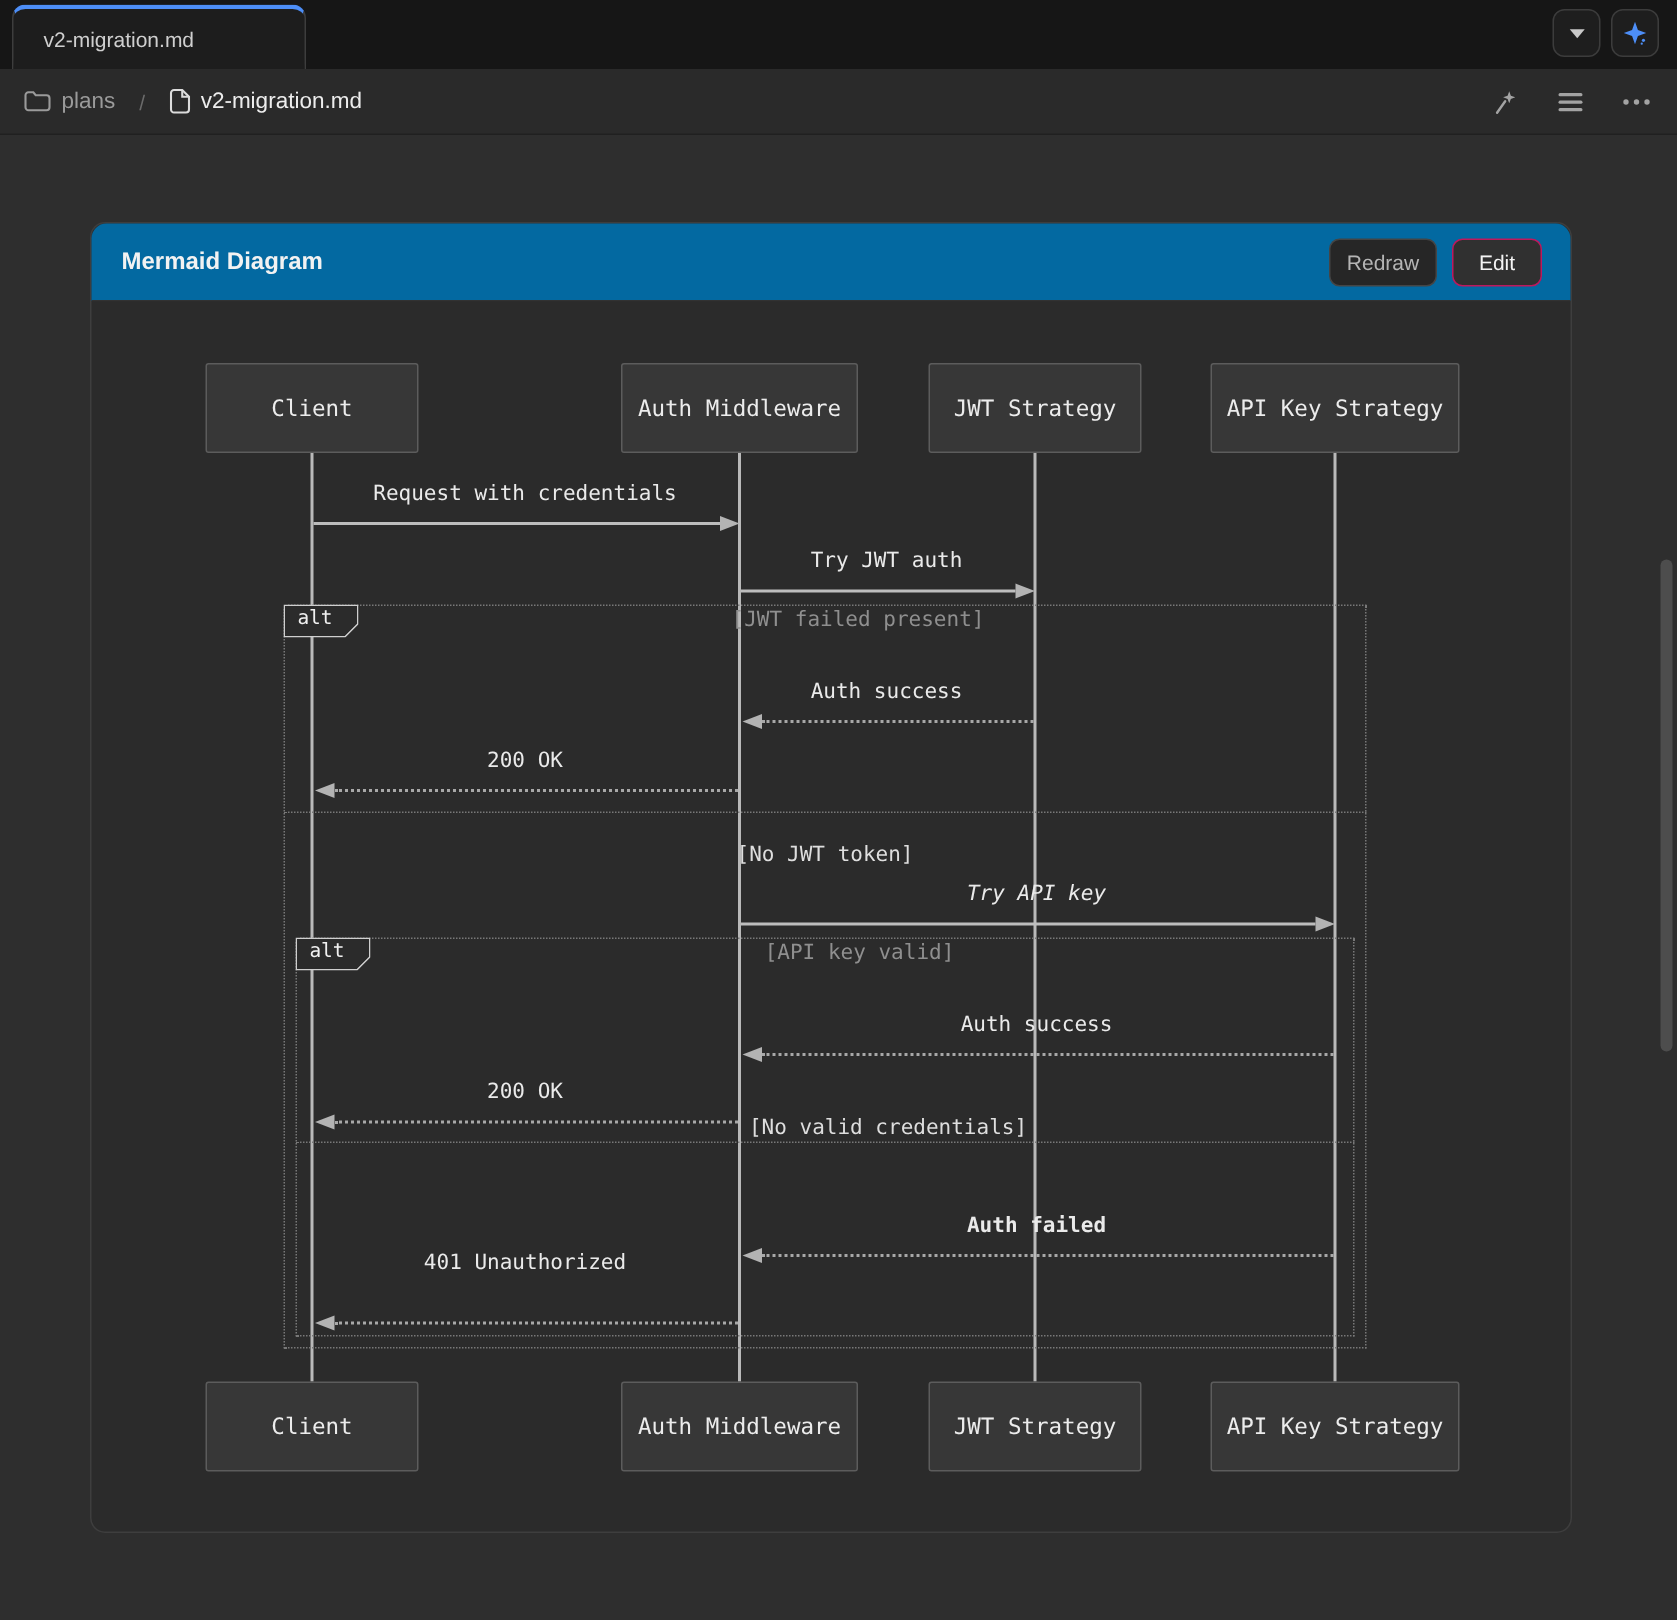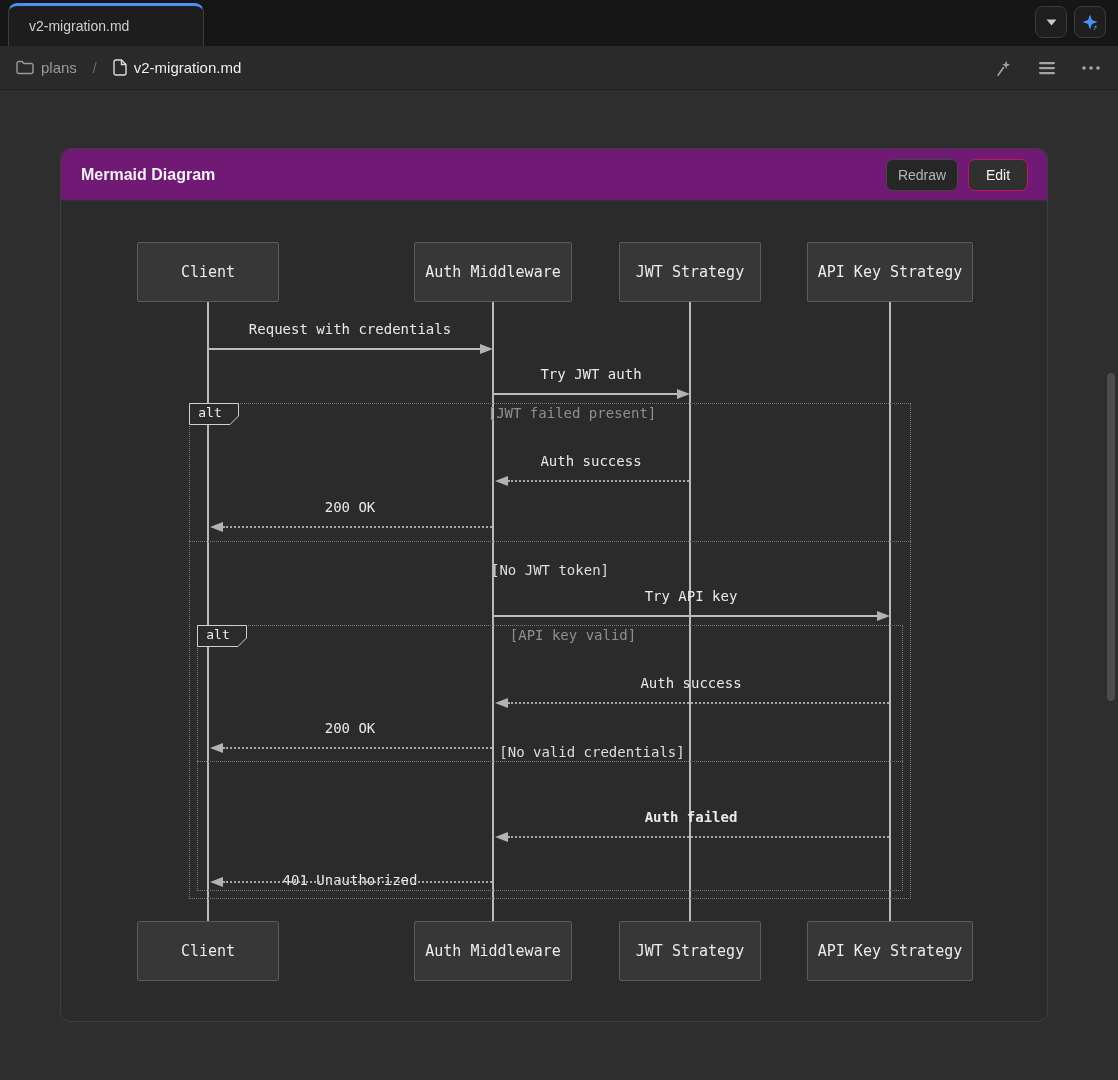--- a/index.html
+++ b/index.html
@@ -24,21 +24,21 @@
   .crumb-bar .seg { display:flex; align-items:center; gap:7px; }
   .crumb-folder { color:#9a9a9a; font-size:15px; }
   .crumb-sep { color:#6b6b6b; font-size:14px; margin:0 9px; }
   .crumb-file { color:#ededed; font-size:15px; }
   .crumb-icons { position:absolute; right:14px; top:0; height:44px; display:flex; align-items:center; gap:18px; }
   .icon-btn { width:26px; height:26px; display:flex; align-items:center; justify-content:center; cursor:pointer; border-radius:6px; }
 
   
   .panel { position:absolute; left:60px; top:148px; width:988px; height:874px;
            background:#2b2b2b; border:1px solid #3e3e3e; border-radius:10px; }
-  .panel-header { position:absolute; left:0; top:0; width:100%; height:52px; background:#701a75;
+  .panel-header { position:absolute; left:0; top:0; width:100%; height:52px; background:#0369a1;
                   border-bottom:1px solid #323232; border-radius:10px 10px 0 0;
                   display:flex; align-items:center; }
   .panel-title { color:#f2f2f2; font-size:16px; font-weight:600; margin-left:20px; }
   .pbtn { position:absolute; top:10px; height:32px; border-radius:7px; font-size:14px;
           display:flex; align-items:center; justify-content:center; cursor:pointer; }
   .pbtn.redraw { right:89px; width:72px; background:#262626; border:1px solid #454545; color:#b5b5b5; }
   .pbtn.edit   { right:19px; width:60px; background:#303030; border:1px solid #be185d; color:#f4f4f4; }
 
   
   .diagram { position:absolute; left:0; top:52px; width:986px; height:820px;
@@ -183,37 +183,37 @@
       <div class="head-r" style="left:616px; top:188px;"></div>
 
       <div class="msg-label" style="left:530px; top:252px;">Auth success</div>
       <div class="line dashed" style="left:447px; top:279px; width:181px;"></div>
       <div class="head-l" style="left:434px; top:275px;"></div>
 
       <div class="msg-label" style="left:289px; top:298px;">200 OK</div>
       <div class="line dashed" style="left:162px; top:325px; width:269px;"></div>
       <div class="head-l" style="left:149px; top:321px;"></div>
 
-      <div class="msg-label" style="left:630px; top:387px;">Try API key</div>
+      <div class="msg-label" style="left:630px; top:387px;font-style:italic;">Try API key</div>
       <div class="line solid" style="left:433px; top:414px; width:383px;"></div>
       <div class="head-r" style="left:816px; top:410px;"></div>
 
       <div class="msg-label" style="left:630px; top:474px;">Auth success</div>
       <div class="line dashed" style="left:447px; top:501px; width:381px;"></div>
       <div class="head-l" style="left:434px; top:497px;"></div>
 
       <div class="msg-label" style="left:289px; top:519px;">200 OK</div>
       <div class="line dashed" style="left:162px; top:546px; width:269px;"></div>
       <div class="head-l" style="left:149px; top:542px;"></div>
 
       <div class="msg-label" style="left:630px; top:608px;font-weight:bold;">Auth failed</div>
       <div class="line dashed" style="left:447px; top:635px; width:381px;"></div>
       <div class="head-l" style="left:434px; top:631px;"></div>
 
-      <div class="msg-label" style="left:289px; top:671px;text-align:right;">401 Unauthorized</div>
+      <div class="msg-label" style="left:289px; top:633px;text-align:right;">401 Unauthorized</div>
       <div class="line dashed" style="left:162px; top:680px; width:269px;"></div>
       <div class="head-l" style="left:149px; top:676px;"></div>
 
       <div class="participant" style="left:76px;  top:41px; width:142px;">Client</div>
       <div class="participant" style="left:353px; top:41px; width:158px;">Auth Middleware</div>
       <div class="participant" style="left:558px; top:41px; width:142px;">JWT Strategy</div>
       <div class="participant" style="left:746px; top:41px; width:166px;">API Key Strategy</div>
 
       <div class="participant" style="left:76px;  top:720px; width:142px;">Client</div>
       <div class="participant" style="left:353px; top:720px; width:158px;">Auth Middleware</div>

